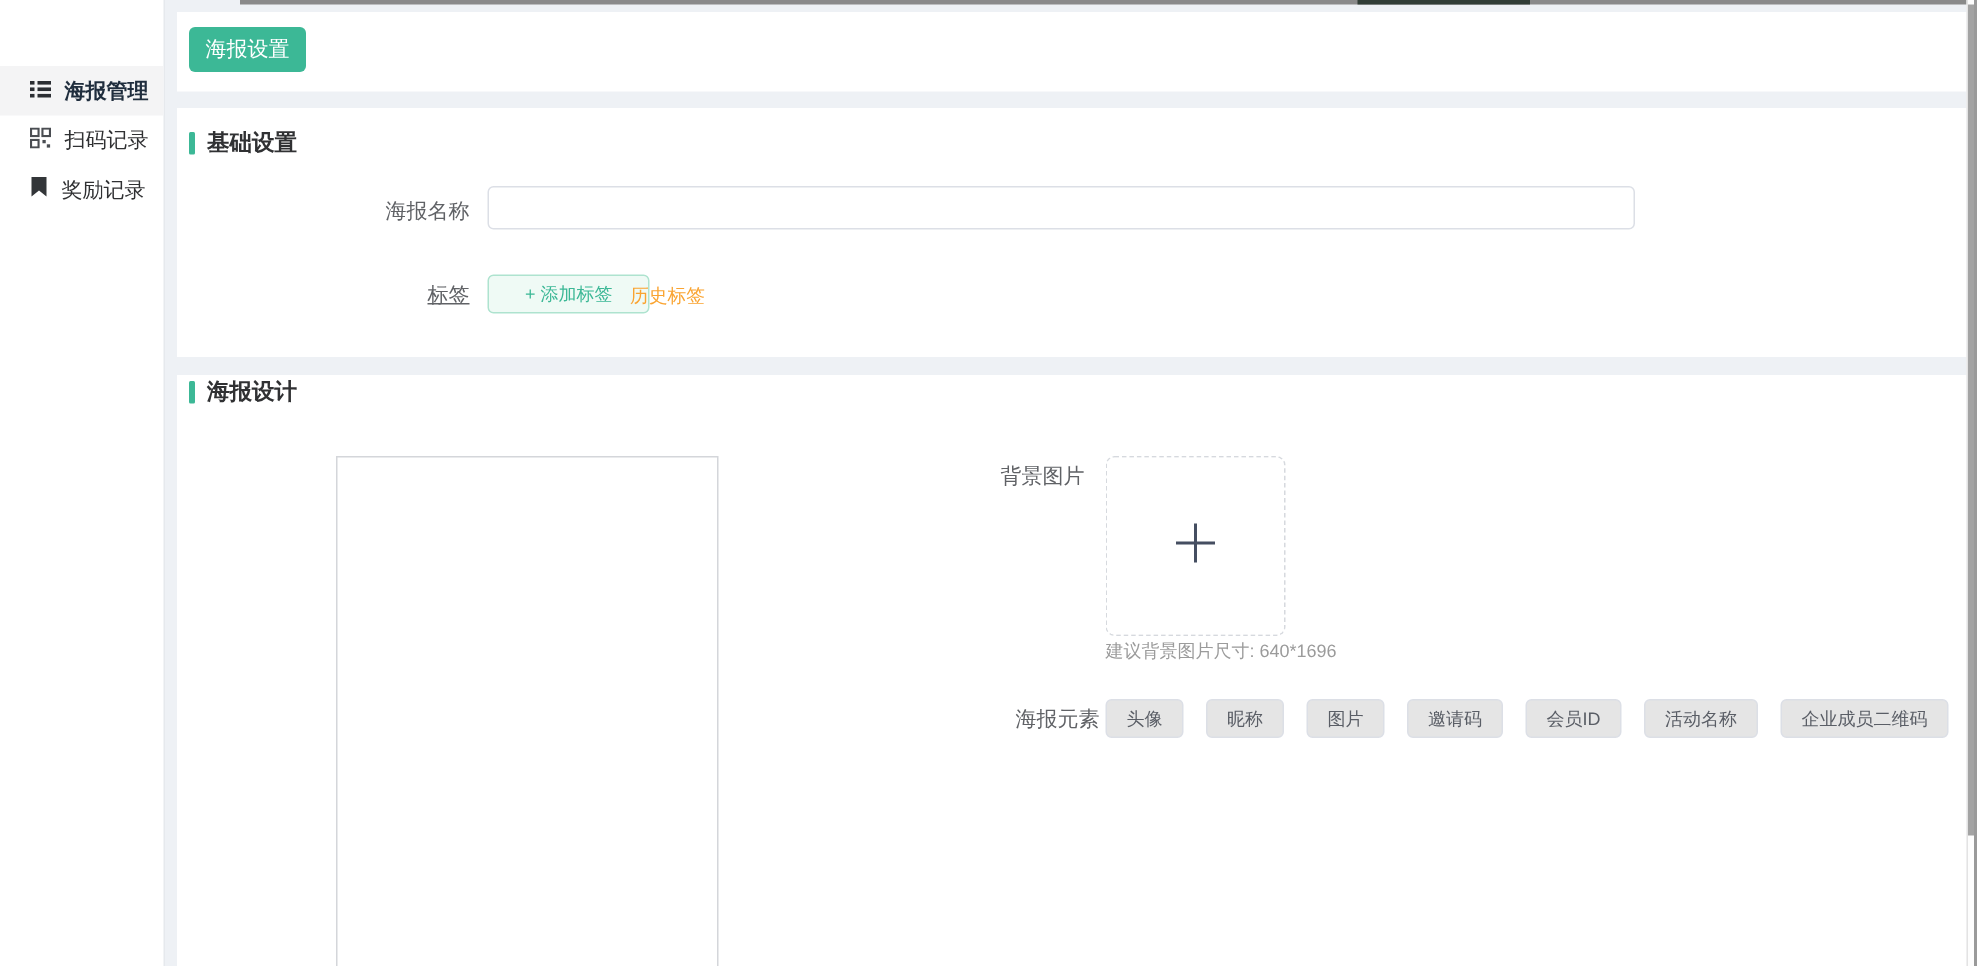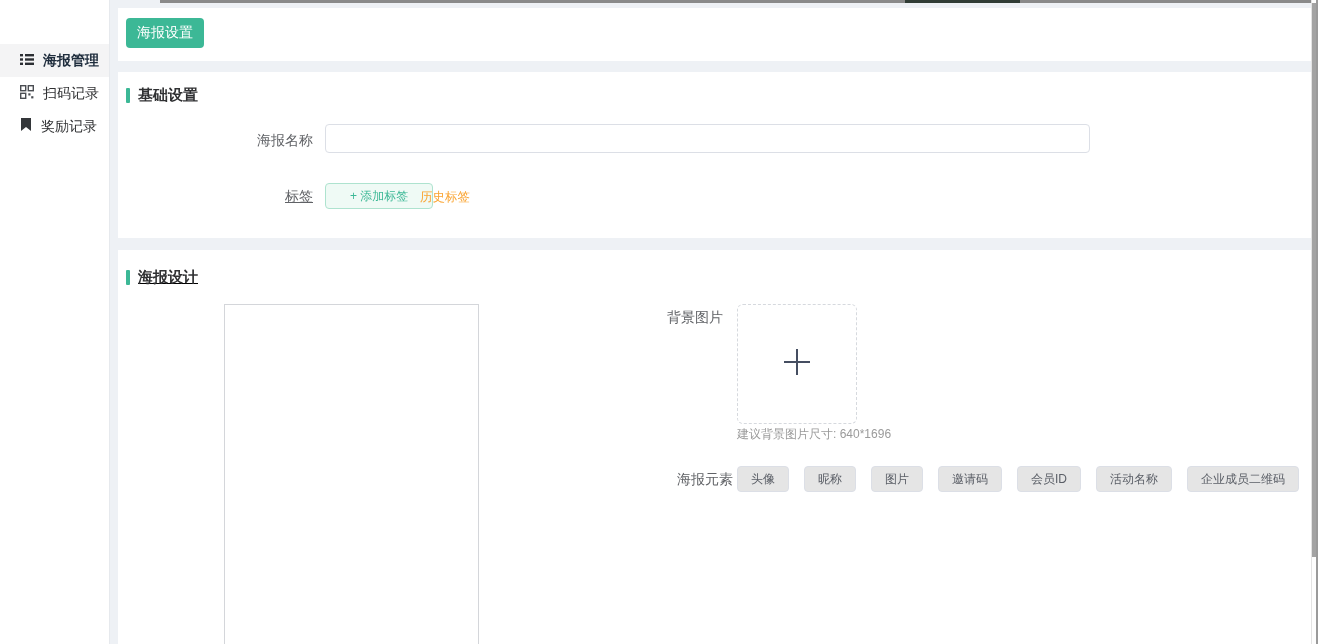--- a/index.html
+++ b/index.html
@@ -105,21 +105,21 @@
       <span class="txt">基础设置</span>
     </div>
     <div class="form-label" style="left:80px; top:60px;">海报名称</div>
     <input class="name-input" type="text" value="" style="">
     <div class="form-label" style="left:80px; top:116px;text-decoration:underline;">标签</div>
     <button class="add-tag-btn">+ 添加标签</button>
     <span class="history-link">历史标签</span>
   </div>
 
   <div class="card card3">
-    <div class="section-title" style="top:18px;text-decoration:underline;">
+    <div class="section-title" style="top:2px;">
       <span class="bar"></span>
       <span class="txt">海报设计</span>
     </div>
 
     <div class="poster-canvas"></div>
 
     <div class="form-label" style="left:490px; top:59px;">背景图片</div>
     <div class="upload-box">
       <span>
         <svg width="30" height="30" viewBox="0 0 30 30">

